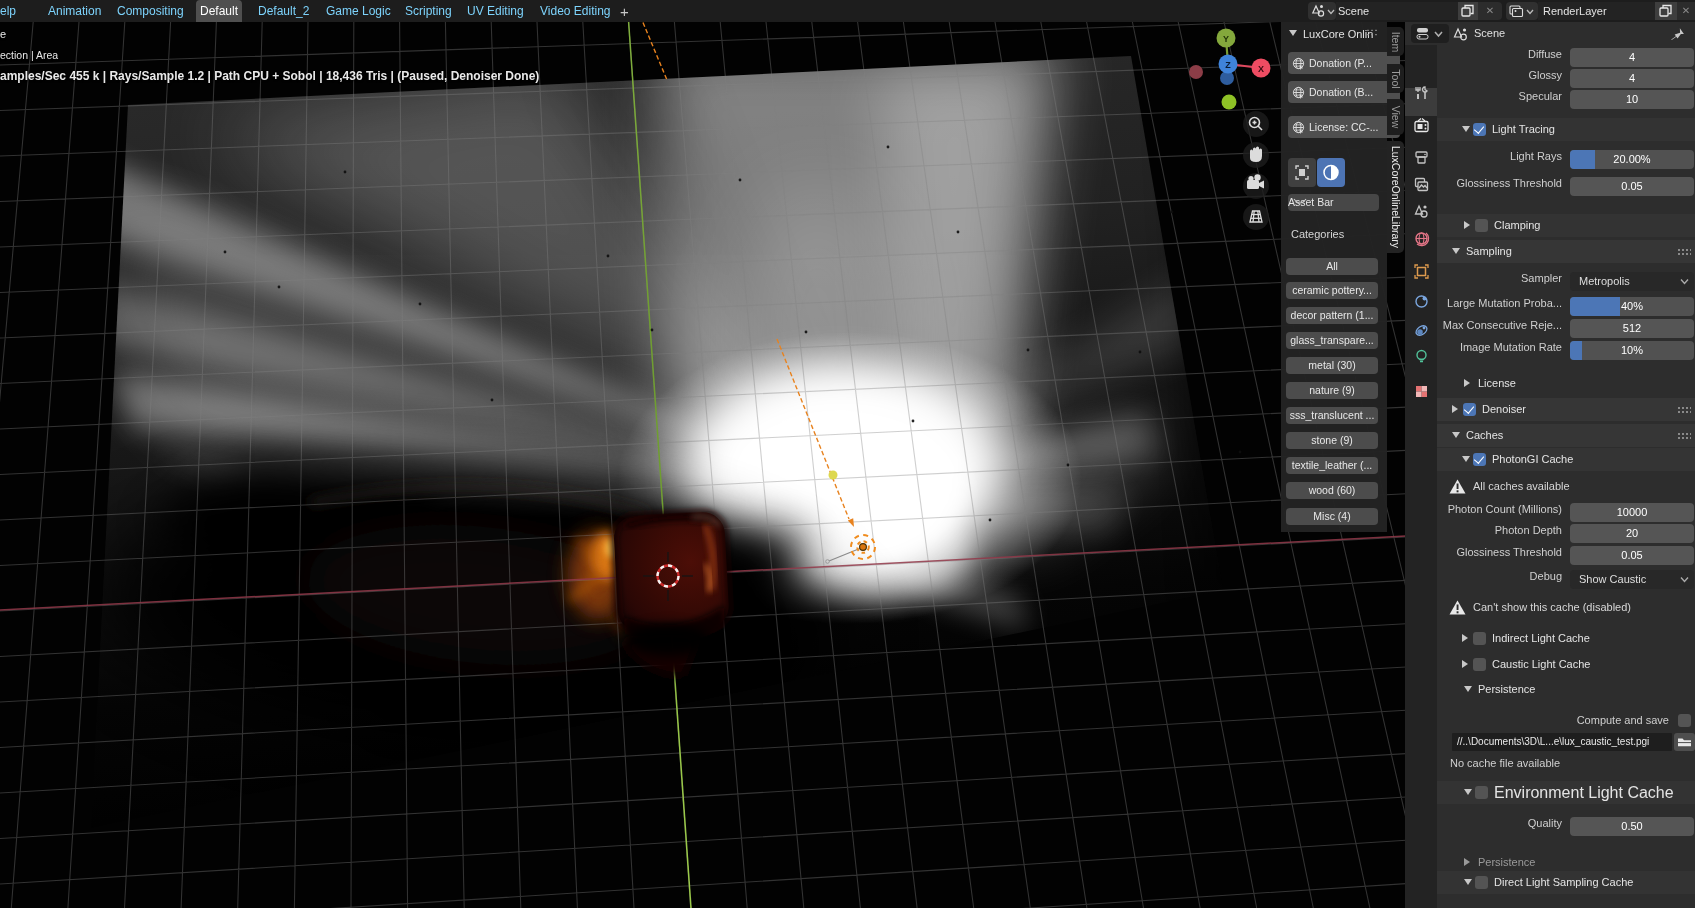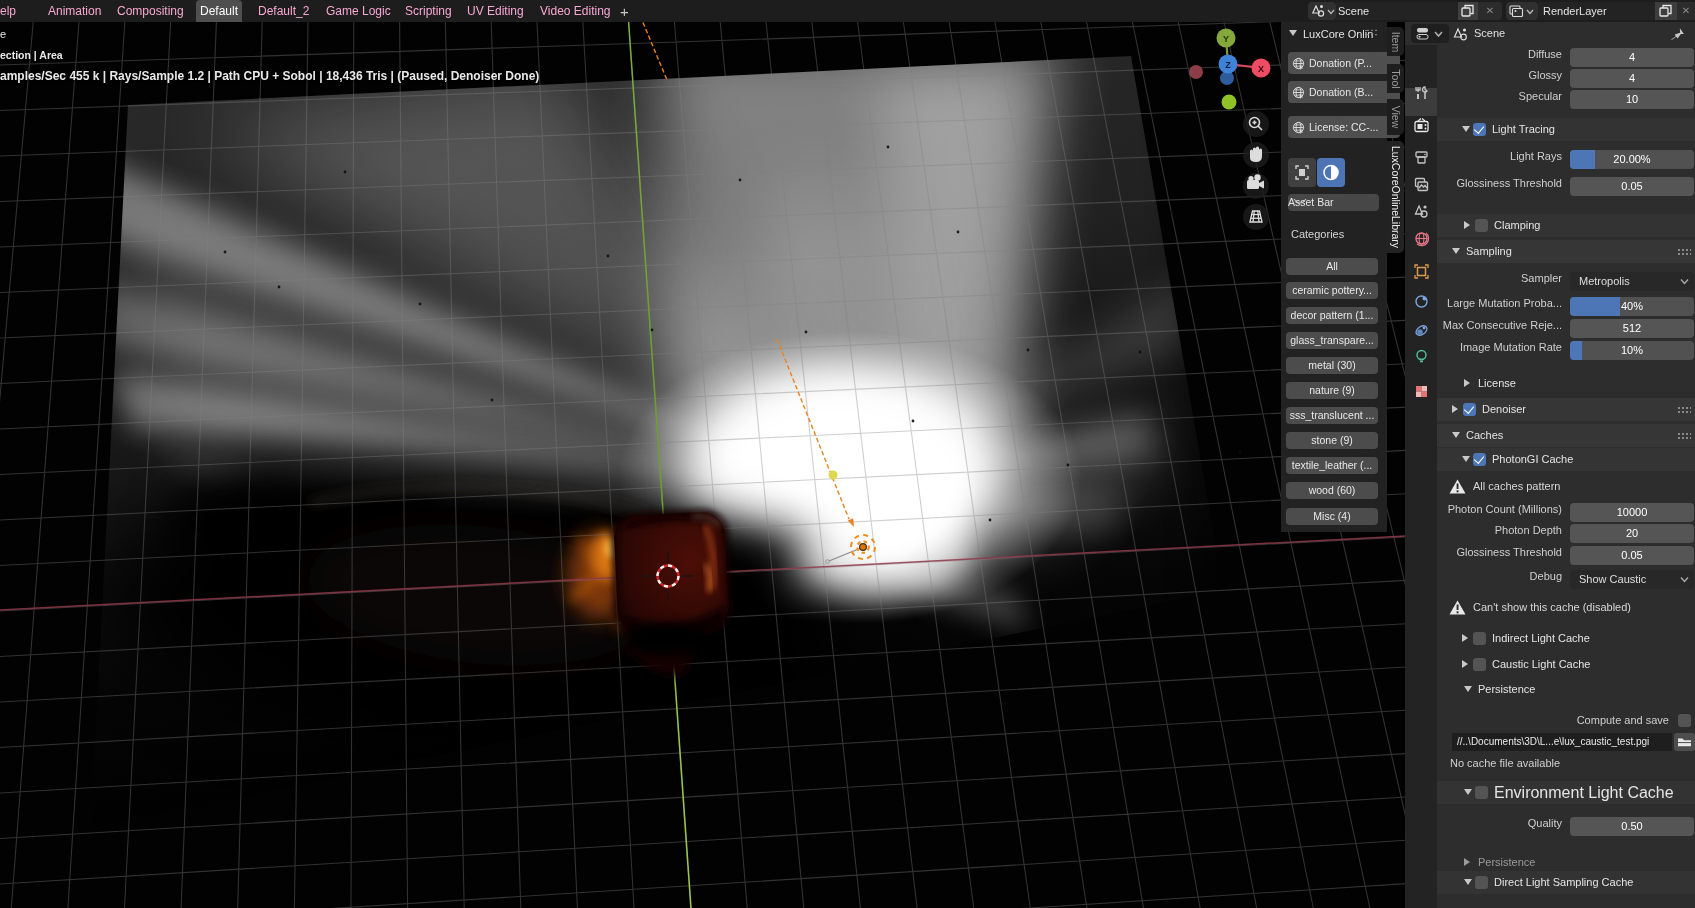--- a/index.html
+++ b/index.html
@@ -1,20 +1,20 @@
 <!DOCTYPE html>
 <html><head><meta charset="utf-8">
 <style>
 html,body{margin:0;padding:0;background:#000;}
 body{width:1695px;height:908px;position:relative;overflow:hidden;
   font-family:"Liberation Sans",sans-serif;-webkit-font-smoothing:antialiased;}
 .abs{position:absolute;}
 
 #topbar{position:absolute;left:0;top:0;width:1695px;height:22px;background:#1d1d1d;}
-.tab{position:absolute;top:0;height:22px;line-height:23px;color:#f9a8d4;font-size:12px;
+.tab{position:absolute;top:0;height:22px;line-height:23px;color:#7dd3fc;font-size:12px;
   padding:0 12px;}
 .tab.active{background:#4f4f4f;color:#fff;border-radius:4px 4px 0 0;}
 
 #vp{position:absolute;left:0;top:22px;width:1406px;height:886px;background:#000;overflow:hidden;}
 .vtext{position:absolute;color:#e9e9e9;font-size:11px;text-shadow:0 1px 2px rgba(0,0,0,.8);white-space:pre;}
 
 #npanel{position:absolute;left:1281px;top:22px;width:106px;height:510px;
   background:rgba(35,35,35,.96);}
 .nbtn{position:absolute;left:7px;width:91px;background:#4f4f4f;border-radius:4px;color:#e6e6e6;
   font-size:10.5px;text-align:left;overflow:hidden;white-space:nowrap;}
@@ -278,21 +278,21 @@
 <path d="M1250,222 L1252.5,211 L1259.5,211 L1262,222 Z"></path>
 <line x1="1254.2" y1="211" x2="1253" y2="222"></line>
         <line x1="1257.8" y1="211" x2="1259" y2="222"></line>
 <line x1="1251.7" y1="214.5" x2="1260.3" y2="214.5"></line>
         <line x1="1250.8" y1="218.3" x2="1261.2" y2="218.3"></line>
 </g>
 </svg>
 </div>
 
 <div class="vtext" style="left:0px;top:28px;">e</div>
-<div class="vtext" style="left:0px;top:49px;font-weight:bold;font-size:10.5px">ection | Area</div>
+<div class="vtext" style="left:0px;top:49px;font-weight:normal;font-size:10.5px">ection | Area</div>
 <div class="vtext" style="left:0px;top:69px;font-weight:bold;font-size:12px">amples/Sec 455 k | Rays/Sample 1.2 | Path CPU + Sobol | 18,436 Tris | (Paused, Denoiser Done)</div>
 
 <div id="npanel">
   <div style="position:absolute;left:8px;top:8px" class="tri down"></div>
   <div style="position:absolute;left:22px;top:2px;color:#e2e2e2;font-size:11px;line-height:20px">LuxCore Onlin</div>
   <div style="position:absolute;right:8px;top:6px;width:13px;height:9px;background-image:radial-gradient(circle,#9a9a9a 0.9px,transparent 1px);background-size:4px 4.5px"></div>
   <div class="nbtn" style="top:30px;height:22px;line-height:22px;padding-left:21px;text-align:left"><svg width="13" height="13" viewBox="0 0 14 14" style="position:absolute;left:4px;top:4.5px">
         <circle cx="7" cy="7" r="5.5" fill="none" stroke="#dcdcdc" stroke-width="1"></circle>
         <ellipse cx="7" cy="7" rx="2.6" ry="5.5" fill="none" stroke="#e0e0e0" stroke-width="1"></ellipse>
         <line x1="1.5" y1="7" x2="12.5" y2="7" stroke="#e0e0e0" stroke-width="1"></line>
@@ -504,21 +504,21 @@
     <div class="dots" style="top:410px;width:14px;height:8px;background-image:radial-gradient(circle,#8a8a8a 0.9px,transparent 1px);background-size:4px 4px"></div>
     <div class="band" style="top:426px;background:#343434"></div>
     <div class="tri down" style="left:57px;top:434px;border-top-color:#c8c8c8;"></div>
     <div class="cb on" style="left:68px;top:431px"></div>
     <div style="position:absolute;left:87px;top:426px;height:23px;line-height:23px;color:#e4e4e4;font-size:11px">PhotonGI Cache</div>
     <svg style="position:absolute;left:44px;top:457px" width="17" height="15">
       <path d="M8.5,0.5 L16.5,14.5 L0.5,14.5 Z" fill="#e8e8e8"></path>
       <rect x="7.6" y="4.5" width="1.9" height="5.5" fill="#2d2d2d"></rect>
       <rect x="7.6" y="11.3" width="1.9" height="2" fill="#2d2d2d"></rect>
     </svg>
-    <div style="position:absolute;left:68px;top:457px;height:15px;line-height:15px;color:#d7d7d7;font-size:11px">All caches pattern</div>
+    <div style="position:absolute;left:68px;top:457px;height:15px;line-height:15px;color:#d7d7d7;font-size:11px">All caches available</div>
     <div class="lbl" style="left:27px;top:481px;width:130px">Photon Count (Millions)</div>
     <div class="fld" style="top:481px">10000</div>
     <div class="lbl" style="left:27px;top:502px;width:130px">Photon Depth</div>
     <div class="fld" style="top:502px">20</div>
     <div class="lbl" style="left:27px;top:524px;width:130px">Glossiness Threshold</div>
     <div class="fld" style="top:524px">0.05</div>
     <div class="lbl" style="left:27px;top:548px;width:130px">Debug</div>
     <div class="drop" style="top:548px">Show Caustic<svg style="position:absolute;right:5px;top:6px" width="9" height="7">
         <path d="M1,1.5 l3.5,4 3.5,-4" stroke="#aaa" stroke-width="1.4" fill="none"></path>
       </svg></div>

